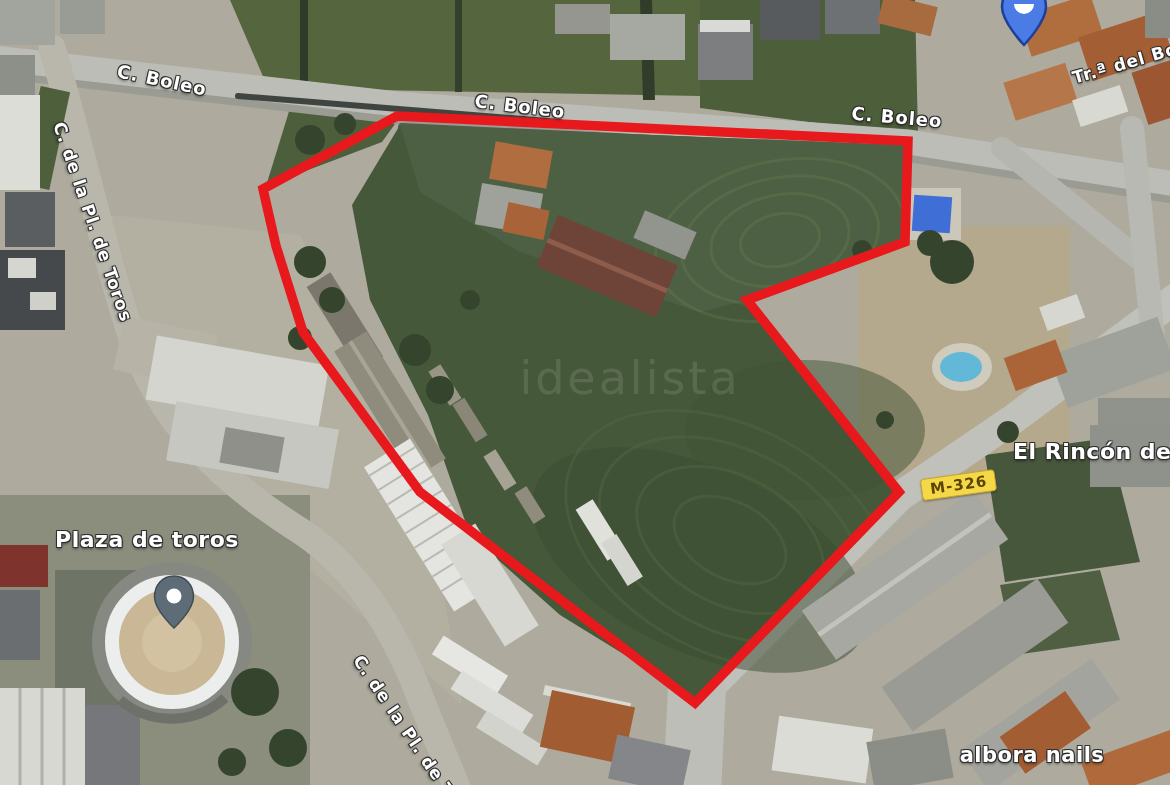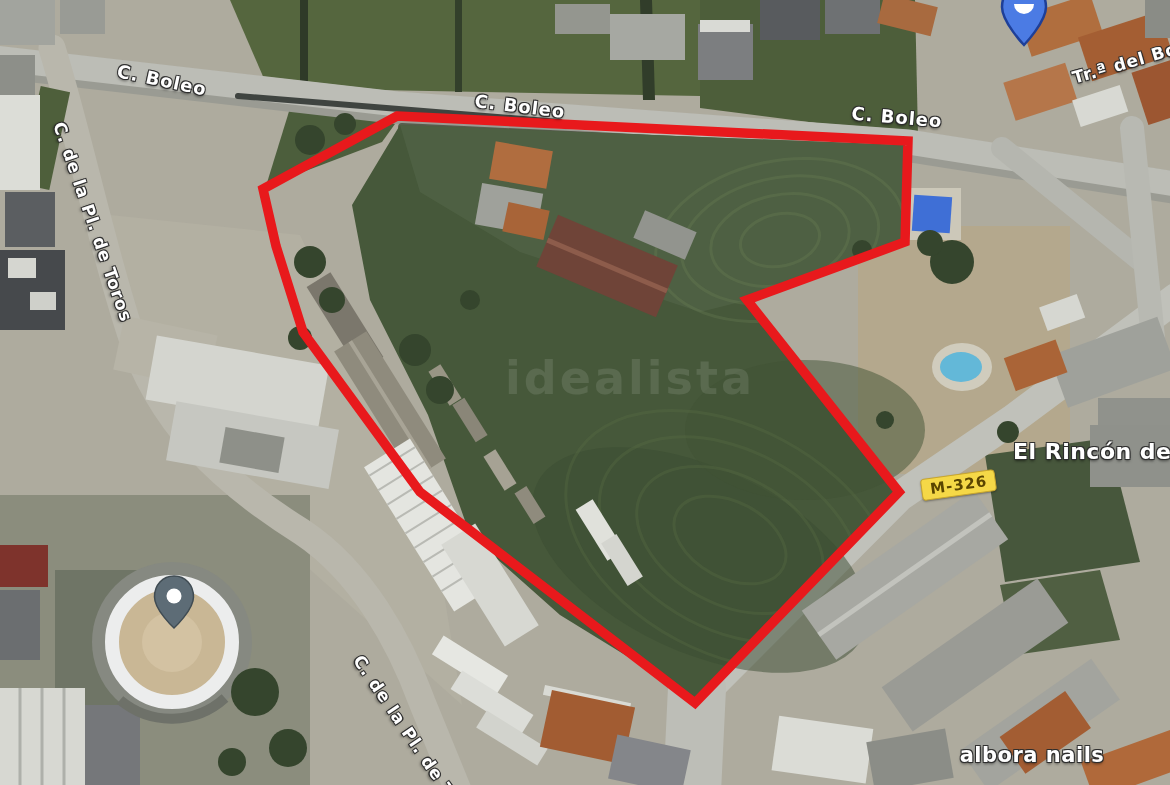--- a/index.html
+++ b/index.html
@@ -20,21 +20,21 @@
   .place-label{font-size:22px;letter-spacing:0.5px;}
   .two-line{text-align:center;line-height:27px;}
   .badge{
     position:absolute;z-index:5;
     background:#f5d847;color:#5a4500;border:1px solid #c8a62e;border-radius:4px;
     font-size:15px;font-weight:bold;padding:1px 8px;letter-spacing:1px;
     box-shadow:0 1px 2px rgba(0,0,0,.35);
   }
   .watermark{
     position:absolute;z-index:4;color:rgba(255,255,255,0.11);
-    font-size:46px;font-weight:bold;letter-spacing:3px;text-align:right;
+    font-size:46px;font-weight:normal;letter-spacing:3px;text-align:right;
   }
   .pin{position:absolute;z-index:6;}
   .parcel-outline{fill:none;stroke:#e8191c;stroke-width:9.5;stroke-linejoin:miter;}
 </style>
 </head>
 <body>
 
 <svg id="base" width="1170" height="785" viewBox="0 0 1170 785">
 
   <g>
@@ -249,20 +249,21 @@
 <div class="watermark" style="left:630px;top:378px;transform:translate(-50%,-50%);">idealista</div>
 
 <div class="map-label road-label" style="left:162px;top:80px;transform:translate(-50%,-50%) rotate(12deg);">C. Boleo</div>
 <div class="map-label road-label" style="left:520px;top:106px;transform:translate(-50%,-50%) rotate(7deg);">C. Boleo</div>
 <div class="map-label road-label" style="left:897px;top:117px;transform:translate(-50%,-50%) rotate(5deg);">C. Boleo</div>
 <div class="map-label road-label" style="left:93px;top:222px;transform:translate(-50%,-50%) rotate(71deg);font-size:17px;">C. de la Pl. de Toros</div>
 <div class="map-label road-label" style="left:404px;top:726px;transform:translate(-50%,-50%) rotate(56deg);font-size:17px;">C. de la Pl. de T</div>
 <div class="map-label road-label" style="left:1125px;top:63px;transform:translate(-50%,-50%) rotate(-16deg);font-size:17px;">Tr.ª del Bo</div>
 
 <div class="map-label place-label two-line" style="left:147px;top:539px;transform:translate(-50%,-50%);">
+  <div>Plaza de toros</div>
 </div>
 <div class="map-label place-label" style="left:1013px;top:451px;transform:translateY(-50%);">El Rincón de T</div>
 <div class="map-label place-label" style="left:1032px;top:755px;transform:translate(-50%,-50%);font-size:21px;">albora nails</div>
 
 <div class="badge" style="left:921px;top:474px;transform:rotate(-8deg);">M-326</div>
 
 <div class="pin" style="left:152px;top:574px;">
   <svg width="44" height="56" viewBox="0 0 44 56">
     <path d="M22 2 C10.5 2 2.5 11 2.5 23 C2.5 36 22 54 22 54 C22 54 41.5 36 41.5 23 C41.5 11 33.5 2 22 2 Z" fill="#5d6c76" stroke="#404c53" stroke-width="1.5"></path>
     <circle cx="22" cy="22" r="7.5" fill="#ffffff"></circle>

